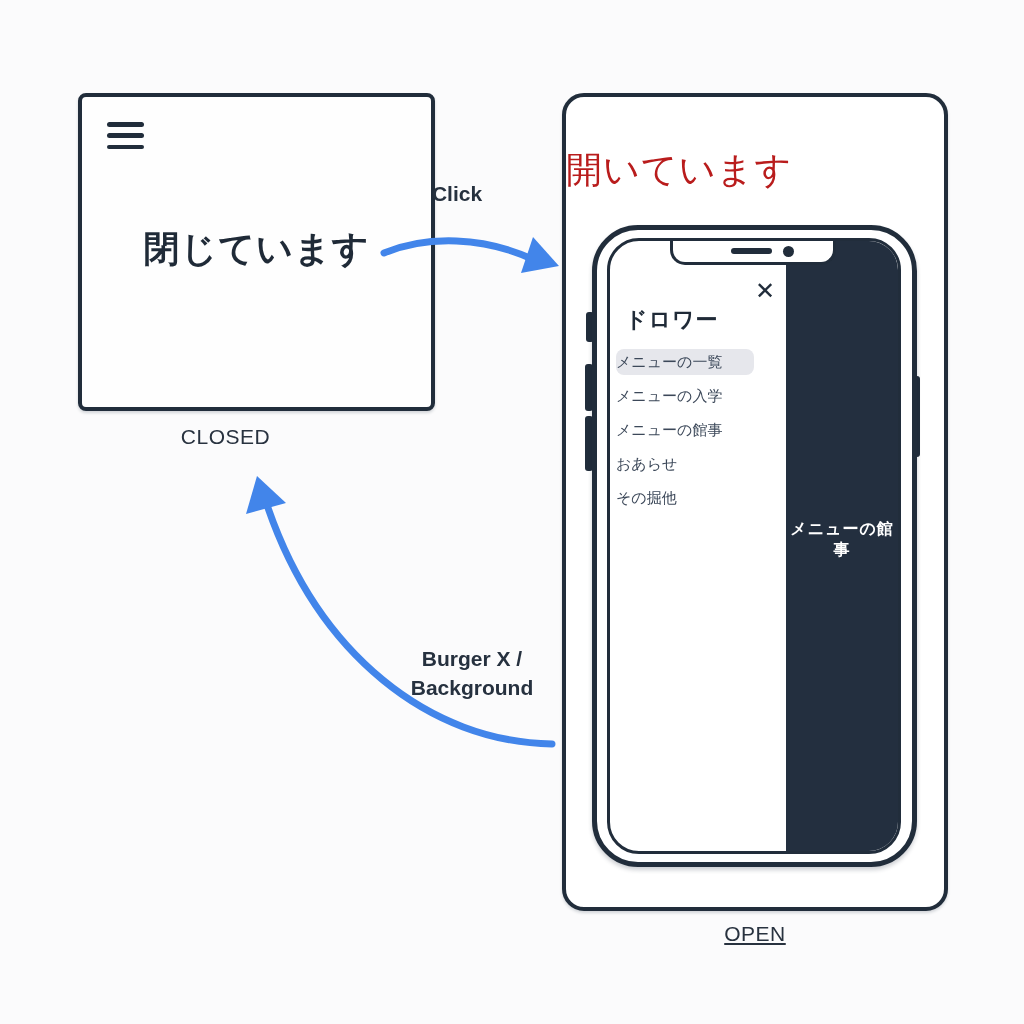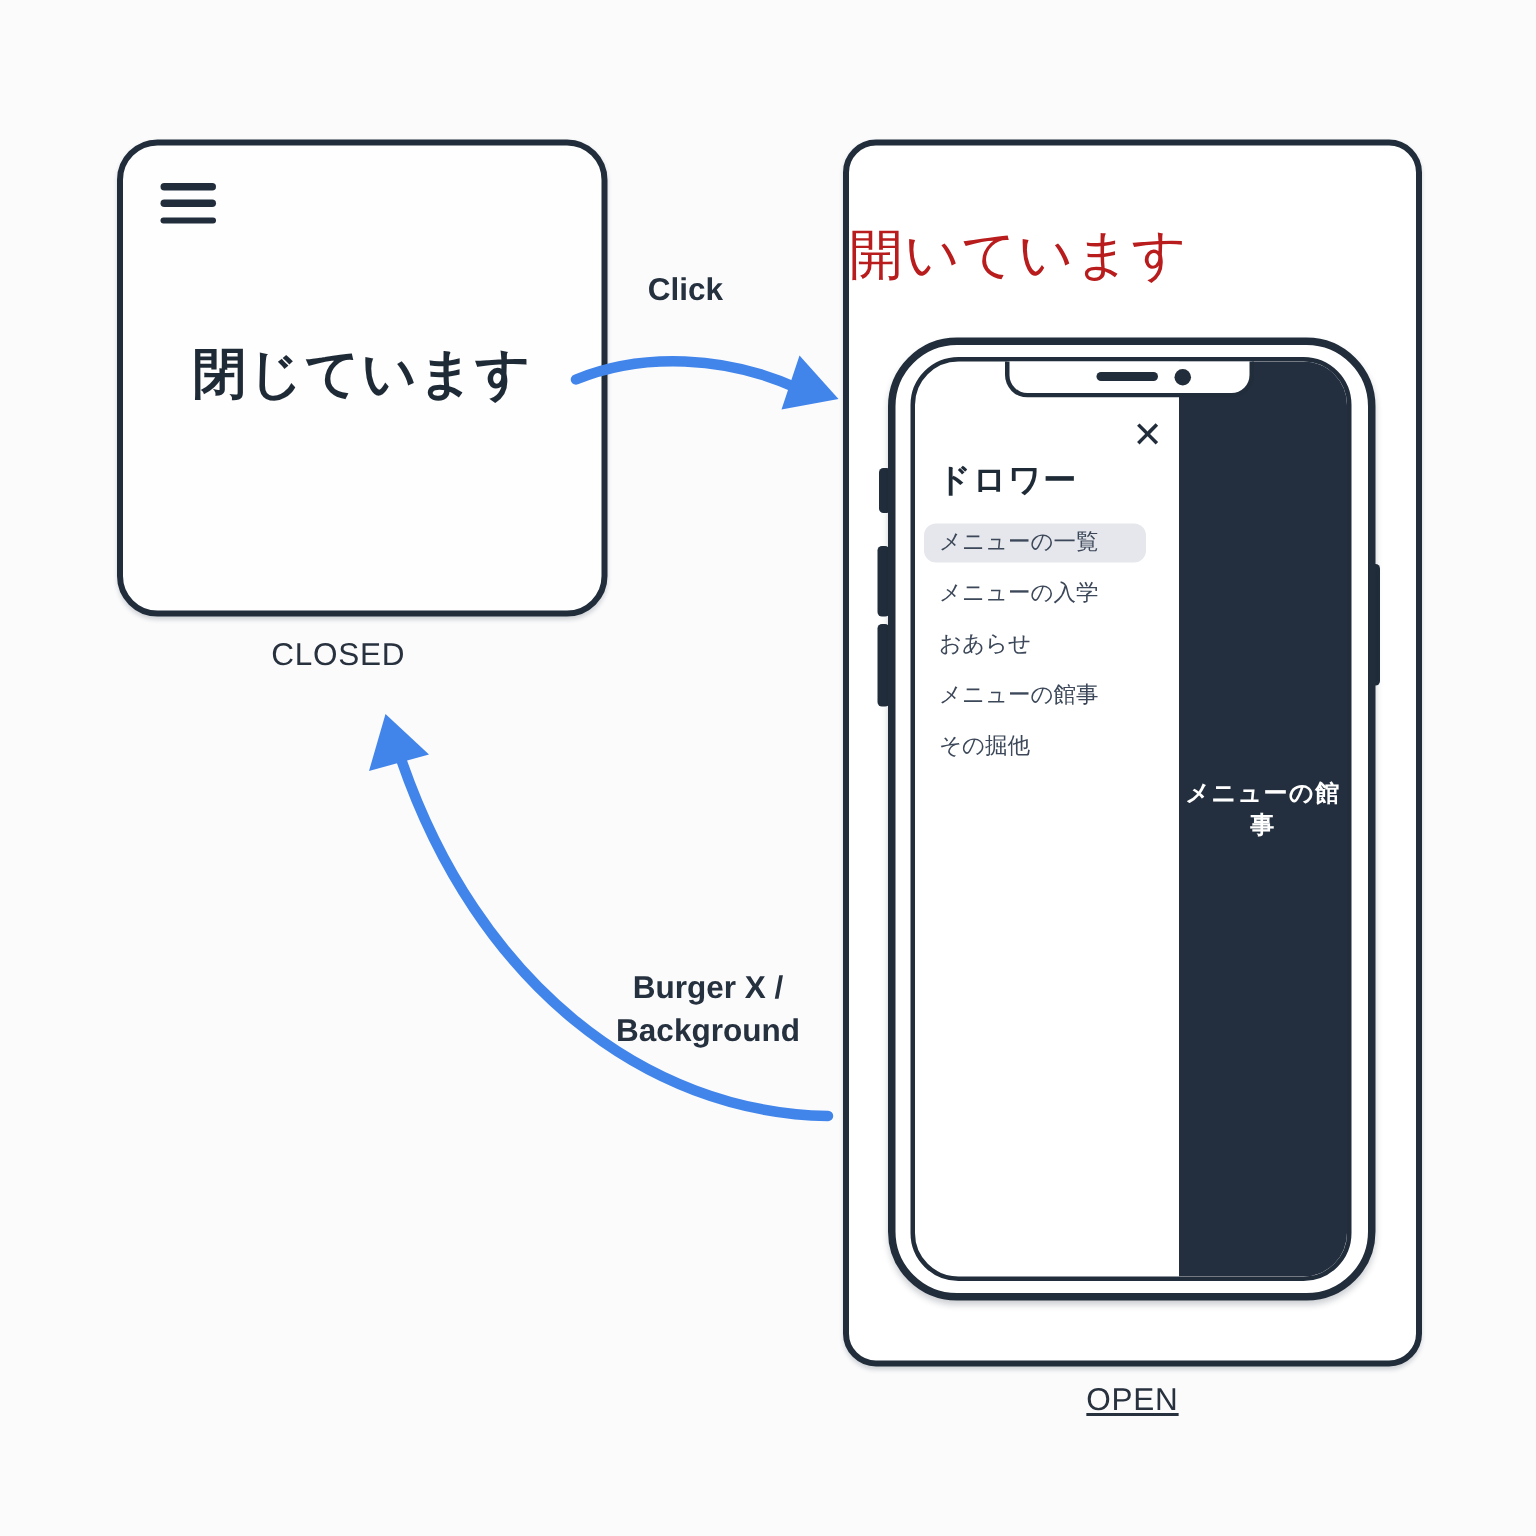--- a/index.html
+++ b/index.html
@@ -8,22 +8,22 @@
     background:#fbfbfc;
     font-family:"Liberation Sans","DejaVu Sans",sans-serif;
     color:#1f2a37;
     position:relative;
     overflow:hidden;
   }
   .canvas{position:absolute;inset:0;}
 
   
   .closed-box{
-    position:absolute;left:78px;top:93px;width:327px;height:318px;
-    background:#fefefe;border:4px solid #212d3b;border-radius:27px;
+    position:absolute;left:78px;top:93px;width:357px;height:318px;
+    background:#fefefe;border:4px solid #212d3b;border-radius:8px;
     box-shadow:0 2px 3px rgba(30,42,60,.18);
     box-sizing:border-box;
   }
   .burger{
     position:absolute;left:25px;top:25px;width:37px;height:27px;
     display:flex;flex-direction:column;justify-content:space-between;
     cursor:pointer;
   }
   .burger span{display:block;height:4.5px;border-radius:2.5px;background:#212d3b;}
   .closed-state-text{
@@ -96,21 +96,21 @@
   .drawer-title{
     position:absolute;left:15px;top:64px;
     font-size:22px;font-weight:bold;color:#1f2a37;letter-spacing:1px;
   }
   .menu{
     position:absolute;left:6px;top:108px;width:162px;
     list-style:none;margin:0;padding:0;
   }
   .menu li{
     height:26px;line-height:26px;margin-bottom:8px;
-    font-size:15px;color:#3c4859;padding-left:10px;
+    font-size:15px;color:#3c4859;
     border-radius:8px;cursor:pointer;white-space:nowrap;
   }
   .menu li.highlight{background:#e6e7ec;width:138px;}
 
   
   .arrows{position:absolute;inset:0;z-index:1;pointer-events:none;}
   .arrow-label{
     position:absolute;text-align:center;font-weight:bold;font-size:21px;
     line-height:29px;color:#26313f;
   }
@@ -152,22 +152,22 @@
       <span class="camera"></span>
     </div>
 
     <div class="close-x">✕</div>
 
     <div class="drawer-title">ドロワー</div>
 
     <ul class="menu">
       <li class="highlight">メニューの一覧</li>
       <li>メニューの入学</li>
+      <li>メニューの館事</li>
       <li>おあらせ</li>
-      <li>メニューの館事</li>
       <li>その掘他</li>
     </ul>
   </div>
 
   <div class="caption open">OPEN</div>
 
   <svg class="arrows" width="1024" height="1024" viewBox="0 0 1024 1024">
 
     <path d="M 384 253 C 428 235, 484 237, 532 259" fill="none" stroke="#4285ea" stroke-width="7" stroke-linecap="round"></path>
     <polygon points="559,266 521,273 533,237" fill="#4285ea"></polygon>

